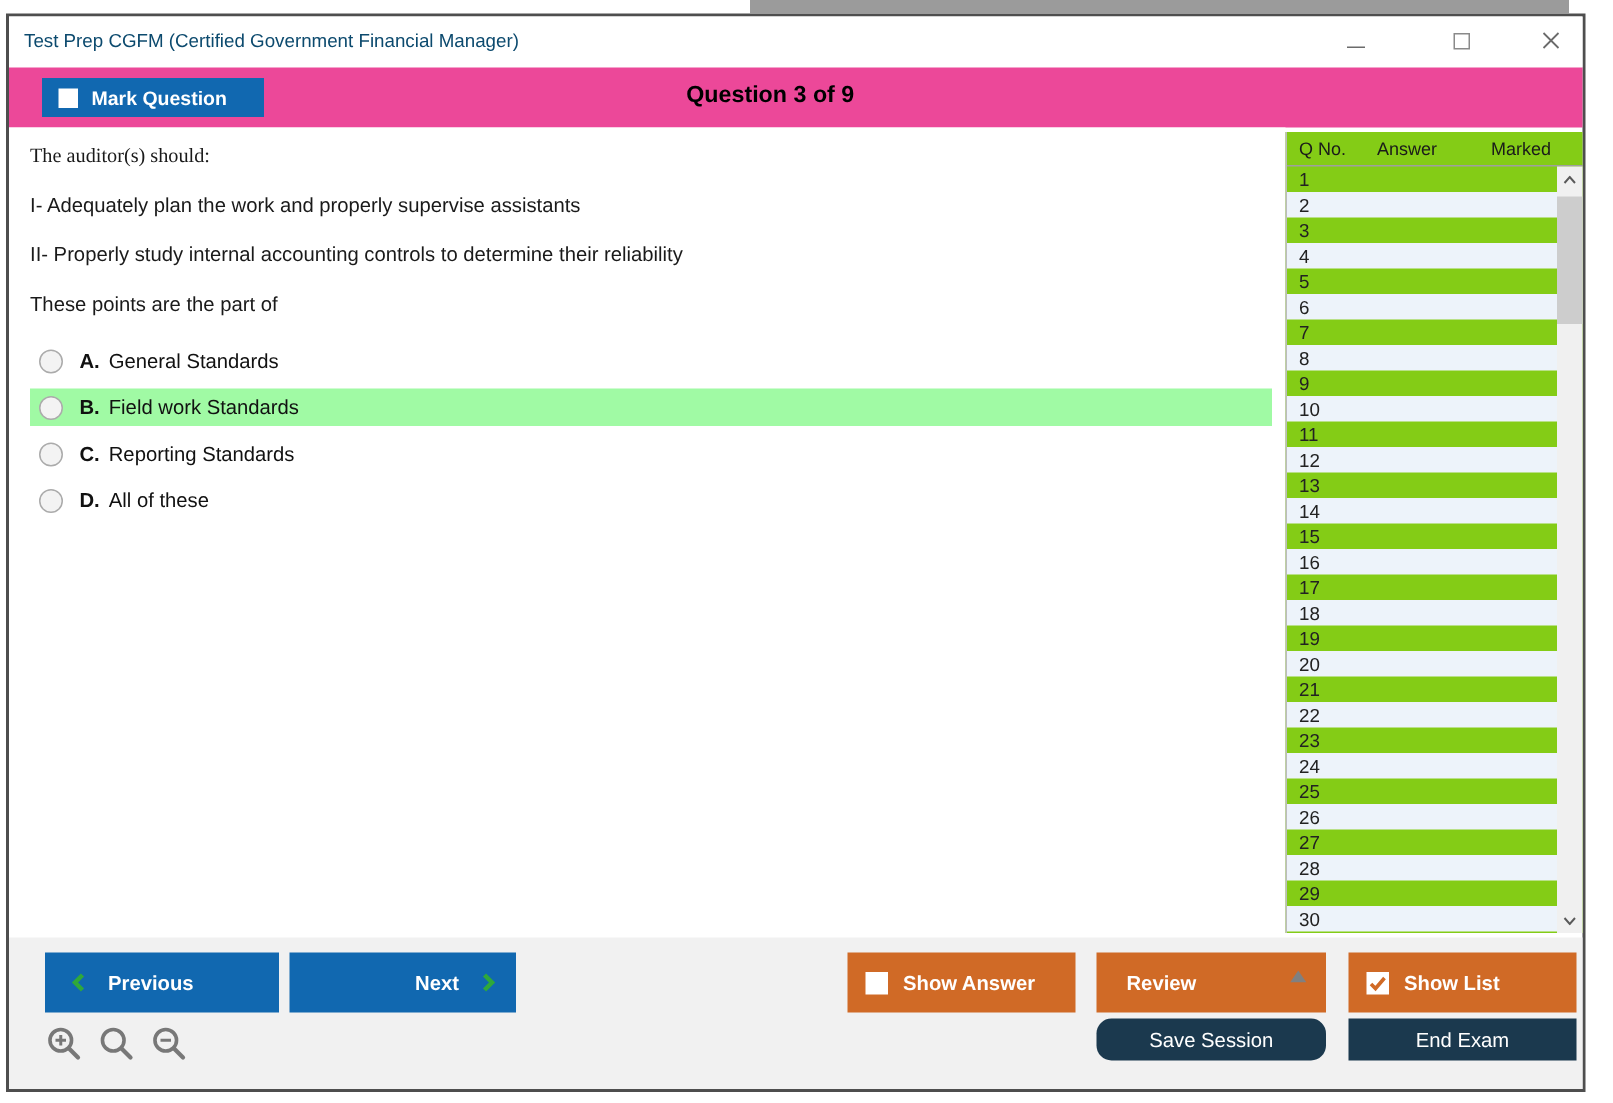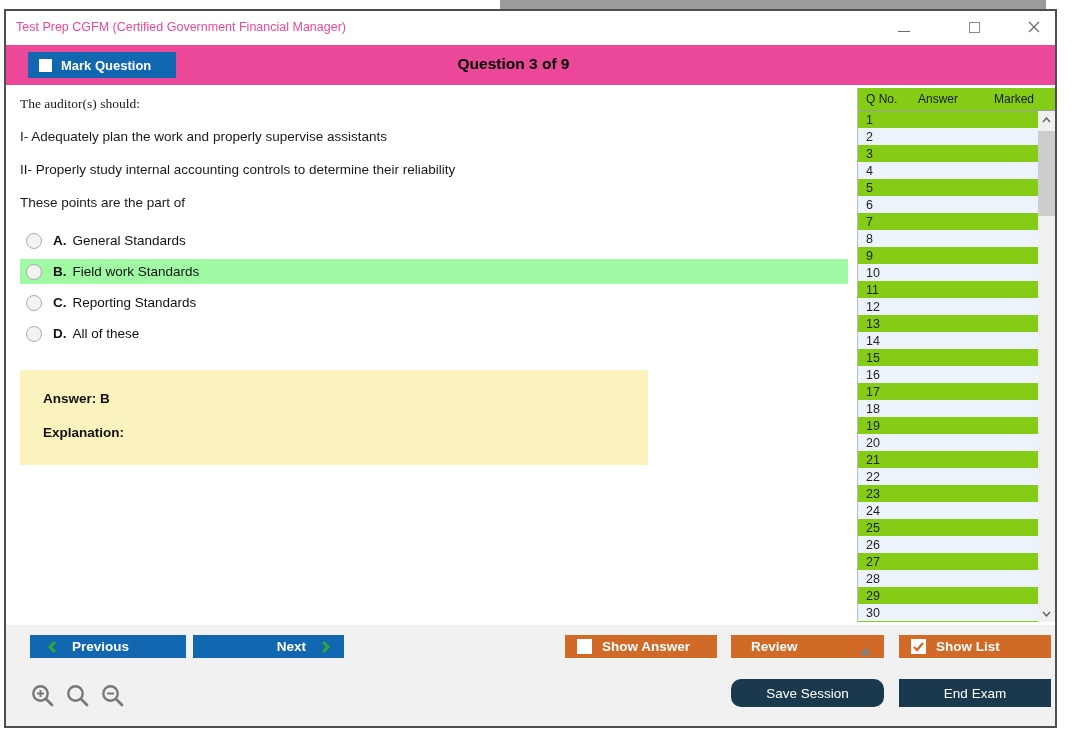--- a/index.html
+++ b/index.html
@@ -6,21 +6,21 @@
   html,body { width:1075px; height:735px; background:#fff; overflow:hidden;
               font-family:"Liberation Sans", sans-serif; }
 
   .bg-strip { position:absolute; left:500px; top:0; width:546px; height:9px; background:#9b9b9b; }
 
   .window { position:absolute; left:4px; top:9px; width:1053px; height:719px;
             background:#fff; border:2px solid #4e4e4e; }
 
   
   .titlebar { position:absolute; top:0; left:0; right:0; height:34px; background:#fff; }
-  .title    { position:absolute; left:10px; top:9px; font-size:12.5px; color:#ec4899; white-space:nowrap; }
+  .title    { position:absolute; left:10px; top:9px; font-size:12.5px; color:#0c4a6e; white-space:nowrap; }
   .win-btn  { position:absolute; top:0; width:34px; height:32px; display:flex; align-items:center; justify-content:center; }
   .btn-min  { right:134px; }
   .btn-max  { right:64px; }
   .btn-close{ right:4px; }
   .glyph-min { width:12px; height:0; border-top:1px solid #6b6b6b; margin-top:8px; }
   .glyph-max { width:11px; height:11px; border:1px solid #8a8a8a; }
 
   
   .header-strip { position:absolute; top:34px; left:0; right:0; height:40px; background:#ec4899; }
   .mark-btn { position:absolute; left:22px; top:7px; width:148px; height:26px;
@@ -62,21 +62,21 @@
   .cell-qno { width:52px; } .cell-ans { width:76px; } .cell-mk { flex:1; }
 
   .scrollbar { position:absolute; top:23px; right:0; width:17px; bottom:0; background:#f0f0f0; }
   .sb-btn { position:absolute; left:0; width:17px; height:17px; display:flex;
             align-items:center; justify-content:center; cursor:pointer; }
   .sb-up { top:0; } .sb-down { bottom:0; }
   .sb-thumb { position:absolute; left:0; top:20px; width:17px; height:85px; background:#cdcdcd; cursor:pointer; }
 
   
   .footer { position:absolute; left:0; right:0; bottom:0; height:101px; background:#f1f1f1; }
-  .fbtn { position:absolute; height:23px; display:flex; align-items:center;
+  .fbtn { position:absolute; height:40px; display:flex; align-items:center;
           color:#fff; font-size:13.5px; cursor:pointer; }
   .blue   { background:var(--primary-blue,#1168B0); font-weight:bold; }
   .orange { background:var(--orange,#D06A26); font-weight:600; }
   .navy   { background:var(--dark-navy,#1B394E); justify-content:center; height:28px; }
   .prev { left:24px;  top:10px; width:156px; padding-left:17px; gap:15px; }
   .next { left:187px; top:10px; width:151px; justify-content:flex-end; padding-right:13px; gap:15px; }
   .show-answer { left:559px; top:10px; width:152px; padding-left:12px; gap:10px; }
   .review      { left:725px; top:10px; width:153px; padding-left:20px; }
   .review .tri { position:absolute; right:13px; top:12px; }
   .show-list   { left:893px; top:10px; width:152px; padding-left:12px; gap:10px; }
@@ -144,24 +144,20 @@
     <span class="opt-text">Reporting Standards</span>
   </div>
 
   <div class="option">
     <span class="radio"></span>
     <span class="opt-letter">D.</span>
     <span class="opt-text">All of these</span>
   </div>
 </div>
 
-    <div class="answer-box">
-      <div class="answer-line a1">Answer: B</div>
-      <div class="answer-line a2">Explanation:</div>
-    </div>
   </div>
 
   <div class="side-panel">
     <div class="panel-header">
       <span class="ph c0">Q No.</span>
       <span class="ph c1">Answer</span>
       <span class="ph c2">Marked</span>
     </div>
     <div class="panel-body">
   <div class="list-row">

